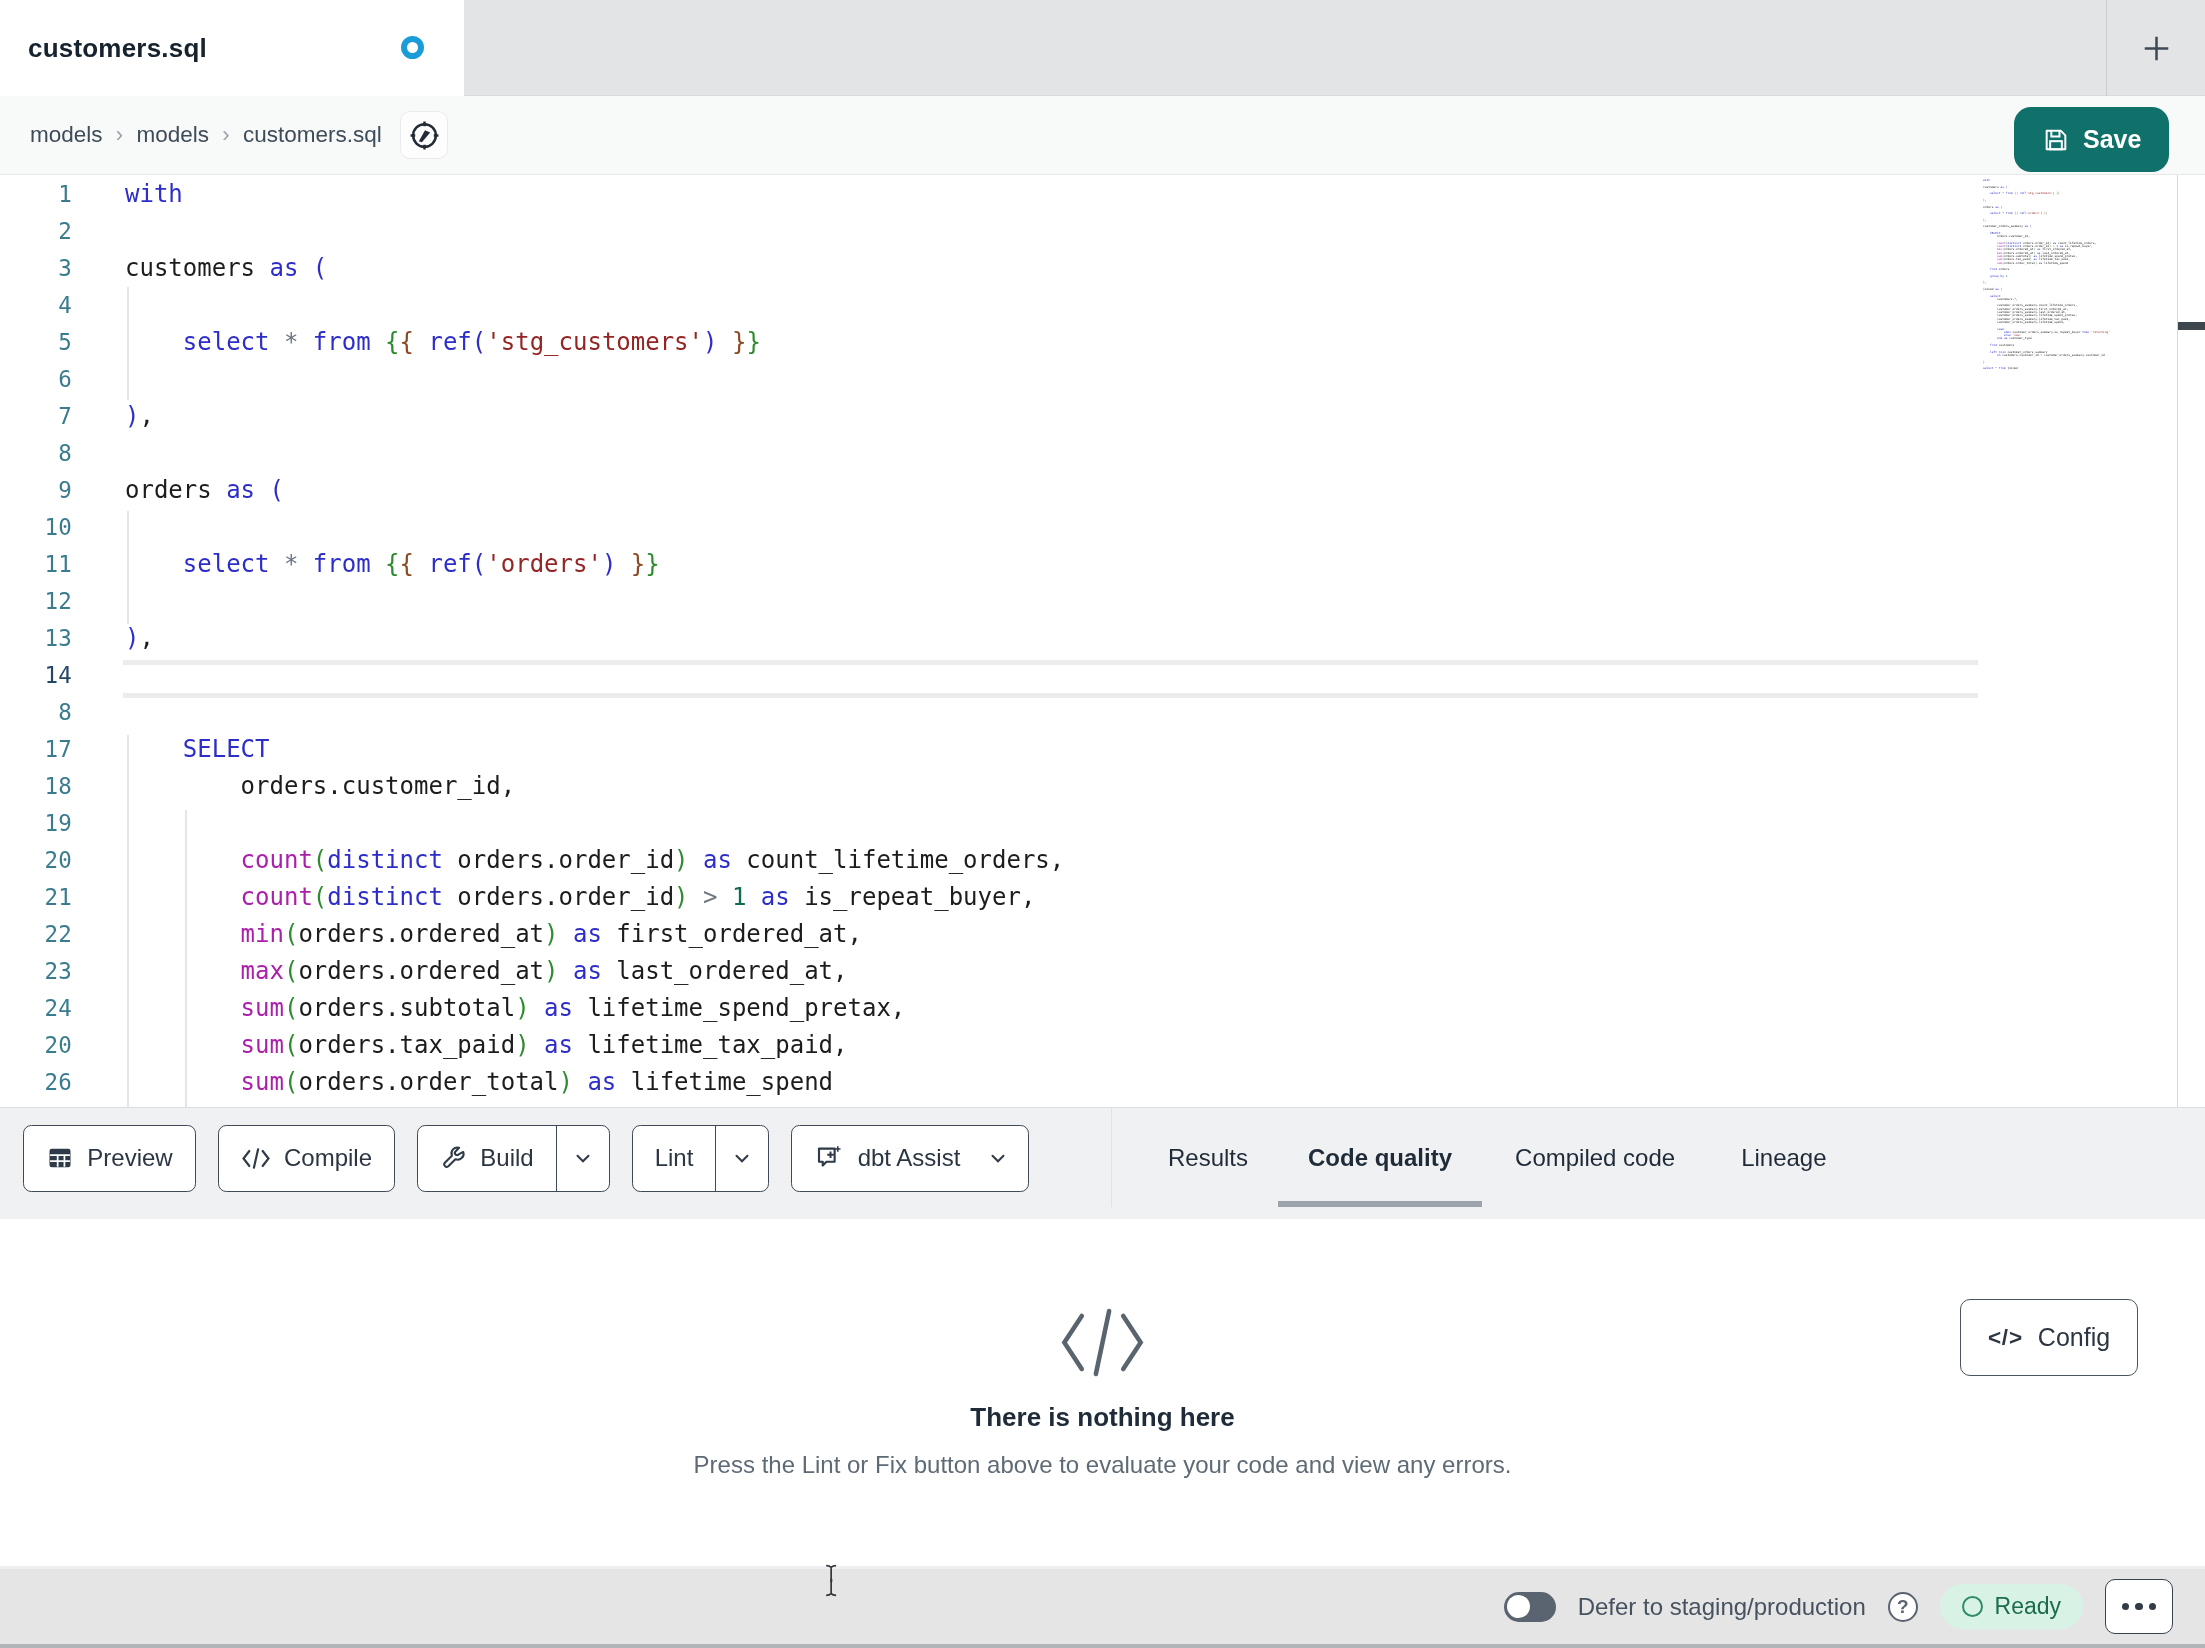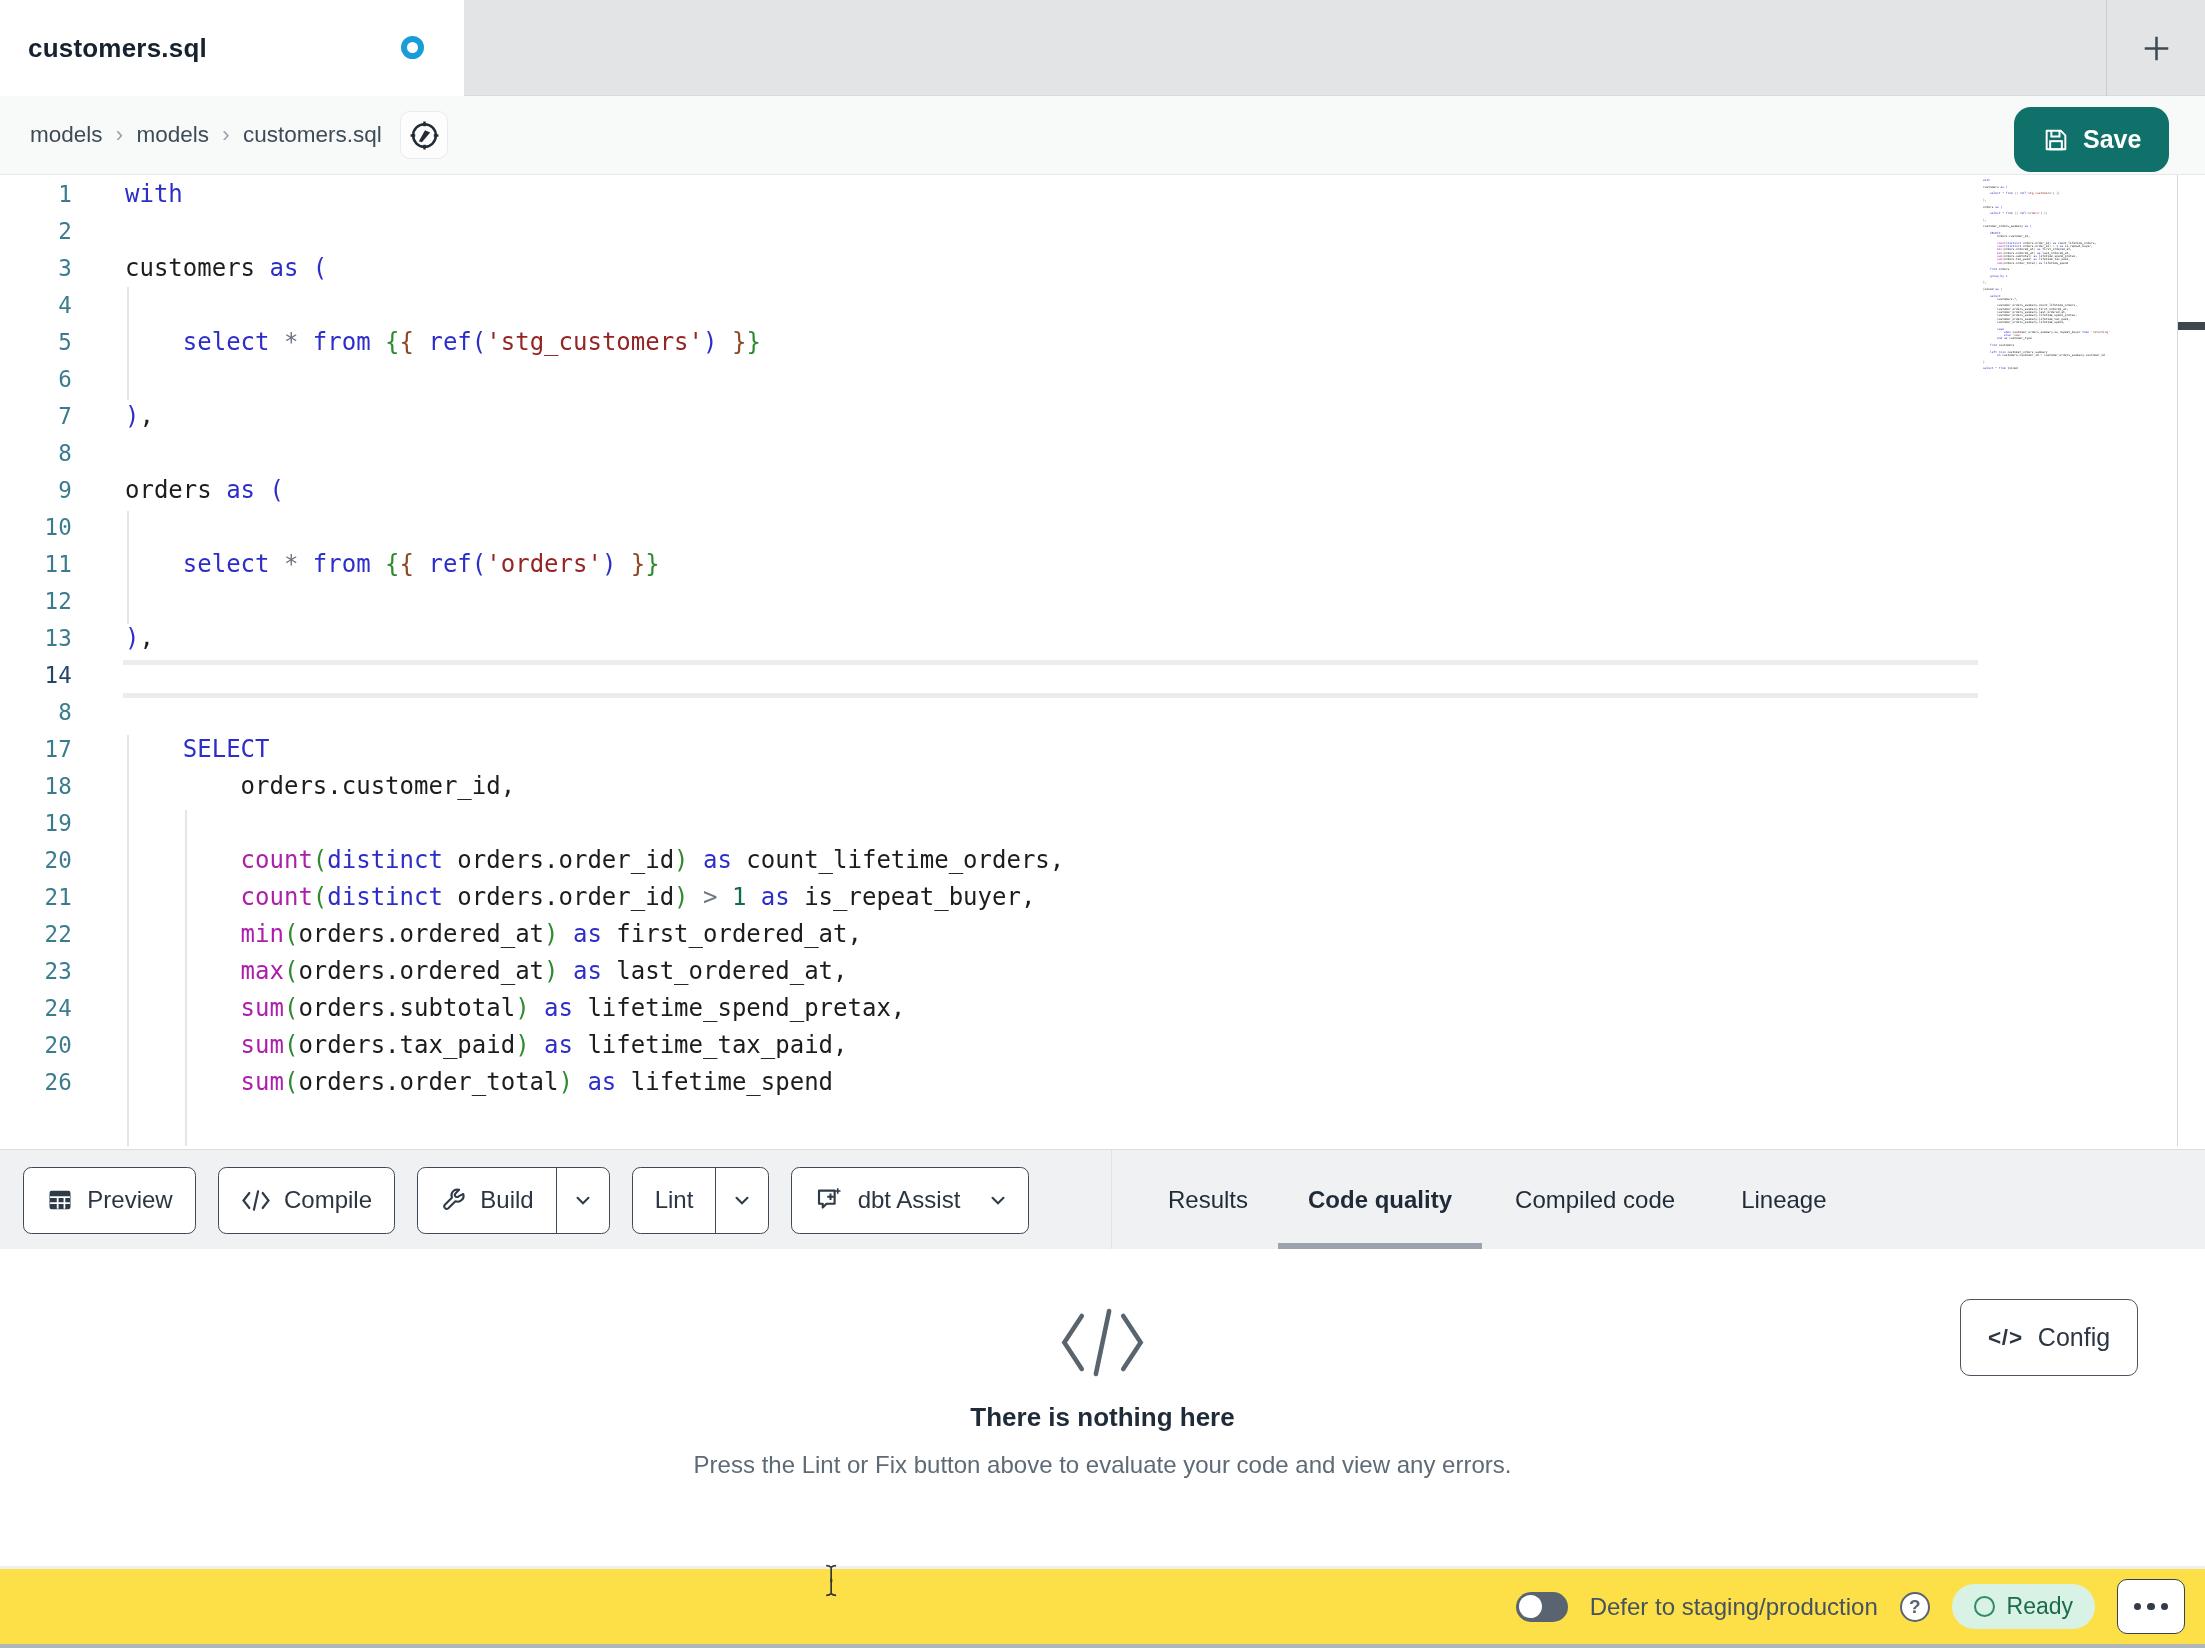--- a/index.html
+++ b/index.html
@@ -43,21 +43,21 @@
   .c-pg{color:var(--pg);} .c-pb{color:var(--pb);} .c-bcg{color:var(--bcg);} .c-bcb{color:var(--bcb);}
   .guide { position:absolute; width:1.7px; background:#e3e5e7; }
   .activeline { position:absolute; left:123px; top:485px; width:1855px; height:38px;
     border-top:5px solid #ececec; border-bottom:5px solid #ececec; pointer-events:none; }
   .minimap { position:absolute; left:1983px; top:4.2px; width:157px; height:197px; overflow:hidden; }
   .mini-line { height:3.3px; line-height:3.3px; font-family:"DejaVu Sans Mono", monospace;
     font-size:2.9px; white-space:pre; color:var(--tx); }
   .editor-vline { position:absolute; left:2177px; top:0; width:0.8px; height:971px; background:#d5d7d9; }
   .scroll-marker { position:absolute; left:2178px; top:147px; width:27.5px; height:7.5px; background:#3f474e; }
   
-  .strip { position:absolute; left:0; top:1149px; width:2205px; height:112px;
+  .strip { position:absolute; left:0; top:1107px; width:2205px; height:112px;
     background:#f0f1f2; border-top:0.8px solid #dbddde; }
   .tools { position:absolute; left:23px; top:0; height:100px; display:flex; align-items:center; gap:22px; }
   .btn { height:67px; background:#fff; border:1.7px solid var(--button_border); border-radius:8.3px;
     display:flex; align-items:center; font-size:24px; color:var(--ui_text); cursor:pointer; padding:0; }
   .btn .seg { display:flex; align-items:center; gap:13.3px; padding:0 22px; height:100%; }
   .btn .seg.chev { border-left:1.7px solid var(--button_border); padding:0 15px; }
   .btn .seg.chev-nob { padding-left:5px; padding-right:18.3px; }
   .strip-divider { position:absolute; left:1111px; top:0; width:0.8px; height:99px; background:#e0e2e3; }
   .ptabs { position:absolute; left:1138px; top:0; height:99px; display:flex; }
   .ptab { position:relative; height:99px; display:flex; align-items:center; padding:0 30px;
@@ -71,23 +71,23 @@
   .empty { position:absolute; left:0; top:0; width:100%; text-align:center; }
   .empty-icon { margin-top:57px; }
   .empty-title { margin-top:23px; font-size:26px; font-weight:bold; color:#1f2b38; }
   .empty-sub { margin-top:18.3px; font-size:24px; color:#5e6a75; }
   .config-btn { position:absolute; right:67px; top:50px; width:178px; height:77px;
     background:#fff; border:1.7px solid #4a5560; border-radius:10px;
     display:flex; align-items:center; justify-content:center; gap:15px;
     font-size:25px; color:#2b3642; cursor:pointer; }
   .code-glyph { font-weight:bold; letter-spacing:0.8px; font-size:22.5px; color:#2b3642; }
   
-  .statusbar { position:absolute; left:0; top:1566px; width:2205px; height:78px; background:#fde047;
+  .statusbar { position:absolute; left:0; top:1566px; width:2205px; height:78px; background:#e5e5e5;
     border-top:3.3px solid #eeeff0; display:flex; align-items:center; justify-content:flex-end;
-    padding-right:20px; gap:22px; }
+    padding-right:32px; gap:22px; }
   .toggle { width:52px; height:30px; border-radius:15px; background:#5a6470; position:relative;
     border:none; cursor:pointer; flex:none; }
   .toggle .knob { position:absolute; left:3.3px; top:3.3px; width:23px; height:23px; border-radius:50%; background:#fff; }
   .defer-label { font-size:24px; color:#46525f; }
   .help { width:30px; height:30px; border-radius:50%; border:2.1px solid #5a6470; color:#5a6470;
     display:flex; align-items:center; justify-content:center; font-size:19px; font-weight:bold;
     background:#fff; cursor:pointer; }
   .ready-pill { height:45px; border-radius:22.5px; background:var(--ready_bg); border:none;
     display:flex; align-items:center; gap:11.7px; padding:0 22px; cursor:pointer; }
   .ready-ring { width:21px; height:21px; border-radius:50%; border:2.5px solid var(--ready_ring); background:transparent; }

